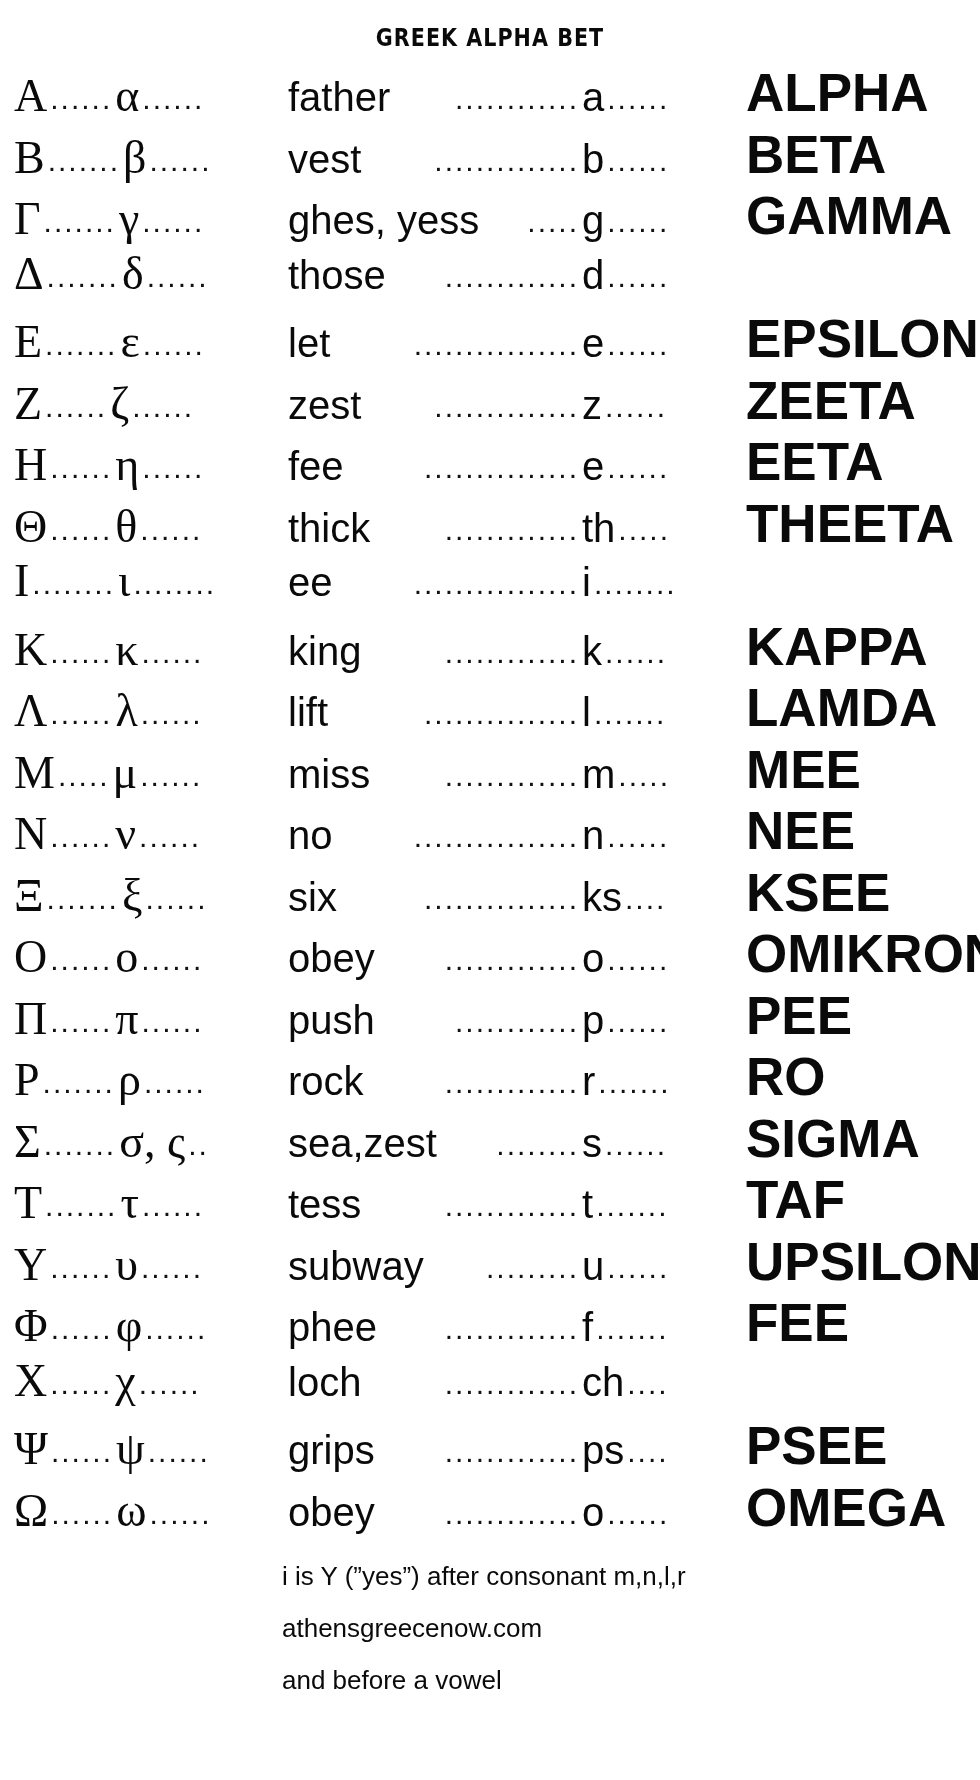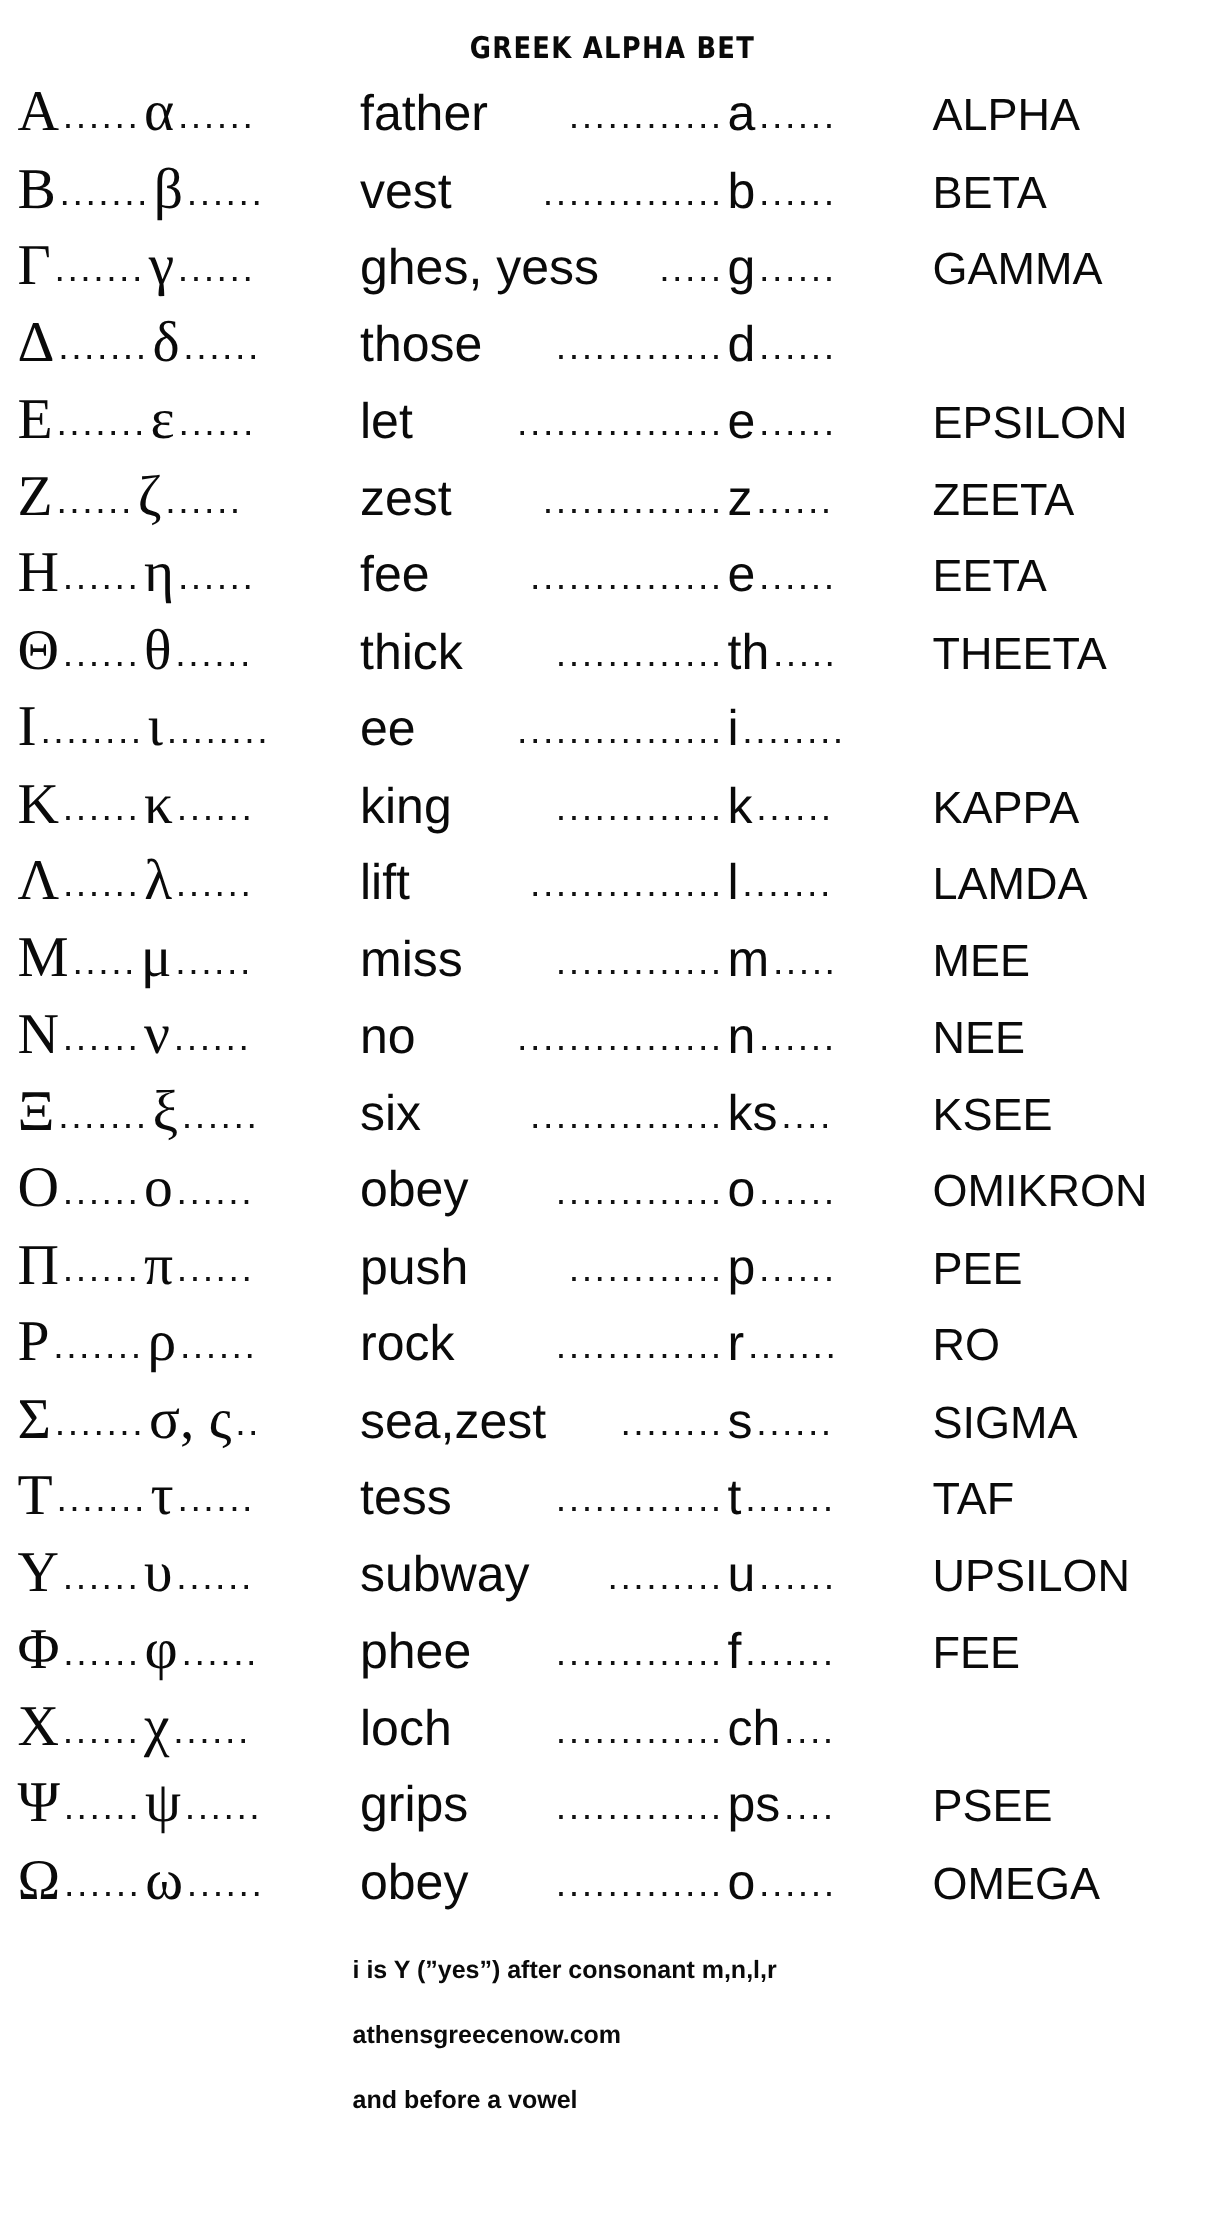--- a/index.html
+++ b/index.html
@@ -94,36 +94,36 @@
     align-items: baseline;
     font-size: 40px;
     line-height: 1;
   }
   .latin {
     flex: 0 0 auto;
   }
   
   .col-name {
     flex: 1 1 auto;
-    font-size: 36px;
+    font-size: 53px;
     line-height: 1;
     padding-left: 4px;
+    font-weight: bold;
   }
   .notes {
     margin: 8px 0 0 268px;
     padding-left: 14px;
   }
   .note {
-    font-size: 20px;
+    font-size: 26px;
     line-height: 1;
     height: 52px;
     display: flex;
     align-items: center;
     white-space: nowrap;
-    font-weight: bold;
   }
 </style>
 </head>
 <body>
 
 <div class="page">
 
   <div class="title">GREEK ALPHA BET</div>
 
   <div class="table" id="table">

